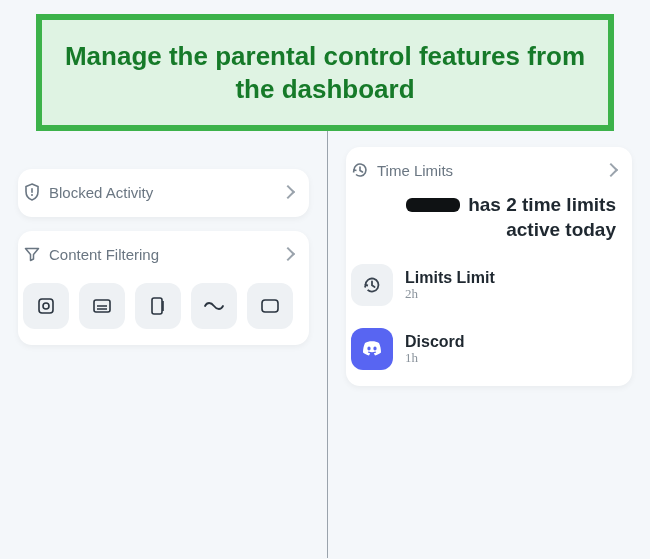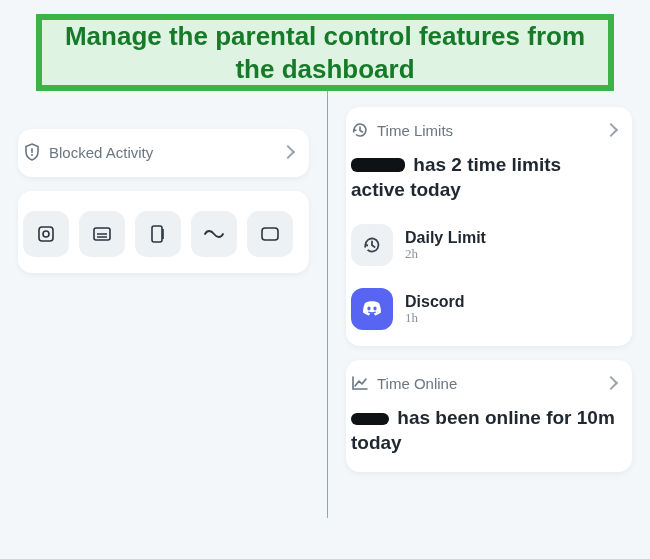--- a/index.html
+++ b/index.html
@@ -12,21 +12,21 @@
     overflow: hidden;
   }
   .frame {
     width: 650px;
     height: 559px;
     background: #f4f7fa;
     position: relative;
   }
   .banner {
     margin: 14px 36px 8px 36px;
-    padding: 0 14px;
+    padding: 20px 14px;
     border: 6px solid #3cb24a;
     background: #dff3e3;
     text-align: center;
     font-size: 26px;
     font-weight: 700;
     color: #167a29;
     line-height: 1.25;
   }
   .columns {
     display: flex;
@@ -80,20 +80,21 @@
     border-right: 2px solid #9aa3ac;
     border-bottom: 2px solid #9aa3ac;
     transform: rotate(-45deg);
   }
   .card-body {
     font-size: 19px;
     font-weight: 700;
     color: #1f2830;
     line-height: 1.3;
     display: block;
+    text-align: right;
   }
   .redact {
     display: inline-block;
     background: #0f1214;
     border-radius: 6px;
     width: 54px;
     height: 14px;
     vertical-align: -1px;
     margin: 0 3px 0 0;
   }
@@ -170,20 +171,30 @@
             <circle cx="8" cy="12" r="1" fill="#6a7682"></circle>
           </svg>
         </span>
         <span>Blocked Activity</span>
         <span class="spacer"></span>
         <span class="chevron"></span>
       </div>
     </div>
 
     <div class="card">
+      <div class="card-header">
+        <span class="icon">
+          <svg width="16" height="16" viewBox="0 0 16 16" fill="none">
+            <path d="M1.5 2.5 H14.5 L9.5 8.5 V13 L6.5 14.5 V8.5 Z" stroke="#6a7682" stroke-width="1.5" stroke-linejoin="round" fill="none"></path>
+          </svg>
+        </span>
+        <span>Content Filtering</span>
+        <span class="spacer"></span>
+        <span class="chevron"></span>
+      </div>
       <div class="icon-row">
         <div class="icon-box">
           <svg width="20" height="20" viewBox="0 0 20 20" fill="none">
                 <rect x="3" y="3" width="14" height="14" rx="3" stroke="#2b3540" stroke-width="1.6"></rect>
                 <circle cx="10" cy="10" r="3" stroke="#2b3540" stroke-width="1.6"></circle>
               </svg>
         </div>
         <div class="icon-box">
           <svg width="20" height="16" viewBox="0 0 20 16" fill="none">
                 <rect x="2" y="2" width="16" height="12" rx="2" stroke="#2b3540" stroke-width="1.6"></rect>
@@ -235,52 +246,35 @@
 
       <div class="limit-row">
         <div class="limit-icon gray">
           <svg width="20" height="20" viewBox="0 0 20 20" fill="none">
             <path d="M3.5 10 A6.5 6.5 0 1 1 5.6 14.8" stroke="#3a4450" stroke-width="1.8" fill="none"></path>
             <path d="M3 12.5 L3.5 10 L6 10.5" stroke="#3a4450" stroke-width="1.8" fill="none"></path>
             <path d="M10 6.5 V10.3 L12.6 12" stroke="#3a4450" stroke-width="1.8" stroke-linecap="round"></path>
           </svg>
         </div>
         <div class="limit-text">
-          <span class="limit-name">Daily Limit</span>
+          <span class="limit-name">Limits Limit</span>
           <span class="limit-sub">2h</span>
         </div>
       </div>
 
       <div class="limit-row">
         <div class="limit-icon discord">
           <svg width="24" height="18" viewBox="0 0 24 18" fill="#fff">
             <path d="M5 3 C7 1.8 9 1.3 12 1.3 C15 1.3 17 1.8 19 3 C20.3 5.8 21 9 21 12.5 C19.3 14 17.3 15 15 15.4 L13.8 13.3 C14.7 13.1 15.5 12.7 16.2 12.2 C15.9 12 15.6 11.8 15.3 11.6 C13.1 12.6 10.9 12.6 8.7 11.6 C8.4 11.8 8.1 12 7.8 12.2 C8.5 12.7 9.3 13.1 10.2 13.3 L9 15.4 C6.7 15 4.7 14 3 12.5 C3 9 3.7 5.8 5 3 Z M9 10.5 C9.9 10.5 10.6 9.6 10.6 8.5 C10.6 7.4 9.9 6.5 9 6.5 C8.1 6.5 7.4 7.4 7.4 8.5 C7.4 9.6 8.1 10.5 9 10.5 Z M15 10.5 C15.9 10.5 16.6 9.6 16.6 8.5 C16.6 7.4 15.9 6.5 15 6.5 C14.1 6.5 13.4 7.4 13.4 8.5 C13.4 9.6 14.1 10.5 15 10.5 Z"></path>
           </svg>
         </div>
         <div class="limit-text">
           <span class="limit-name">Discord</span>
           <span class="limit-sub">1h</span>
         </div>
       </div>
     </div>
 
-    <div class="card">
-      <div class="card-header">
-        <span class="icon">
-          <svg width="18" height="16" viewBox="0 0 18 16" fill="none">
-            <path d="M2 2 V14 H16" stroke="#6a7682" stroke-width="1.6" stroke-linecap="round"></path>
-            <path d="M4 11 L8 6 L11 9 L15 4" stroke="#6a7682" stroke-width="1.6" fill="none" stroke-linecap="round" stroke-linejoin="round"></path>
-          </svg>
-        </span>
-        <span>Time Online</span>
-        <span class="spacer"></span>
-        <span class="chevron"></span>
-      </div>
-      <div class="card-body">
-        <span class="redact sm"></span>
-        <span>has been online for 10m today</span>
-      </div>
-    </div>
 
   </div>
 </div>
 
 </div>
 
 </body></html>

